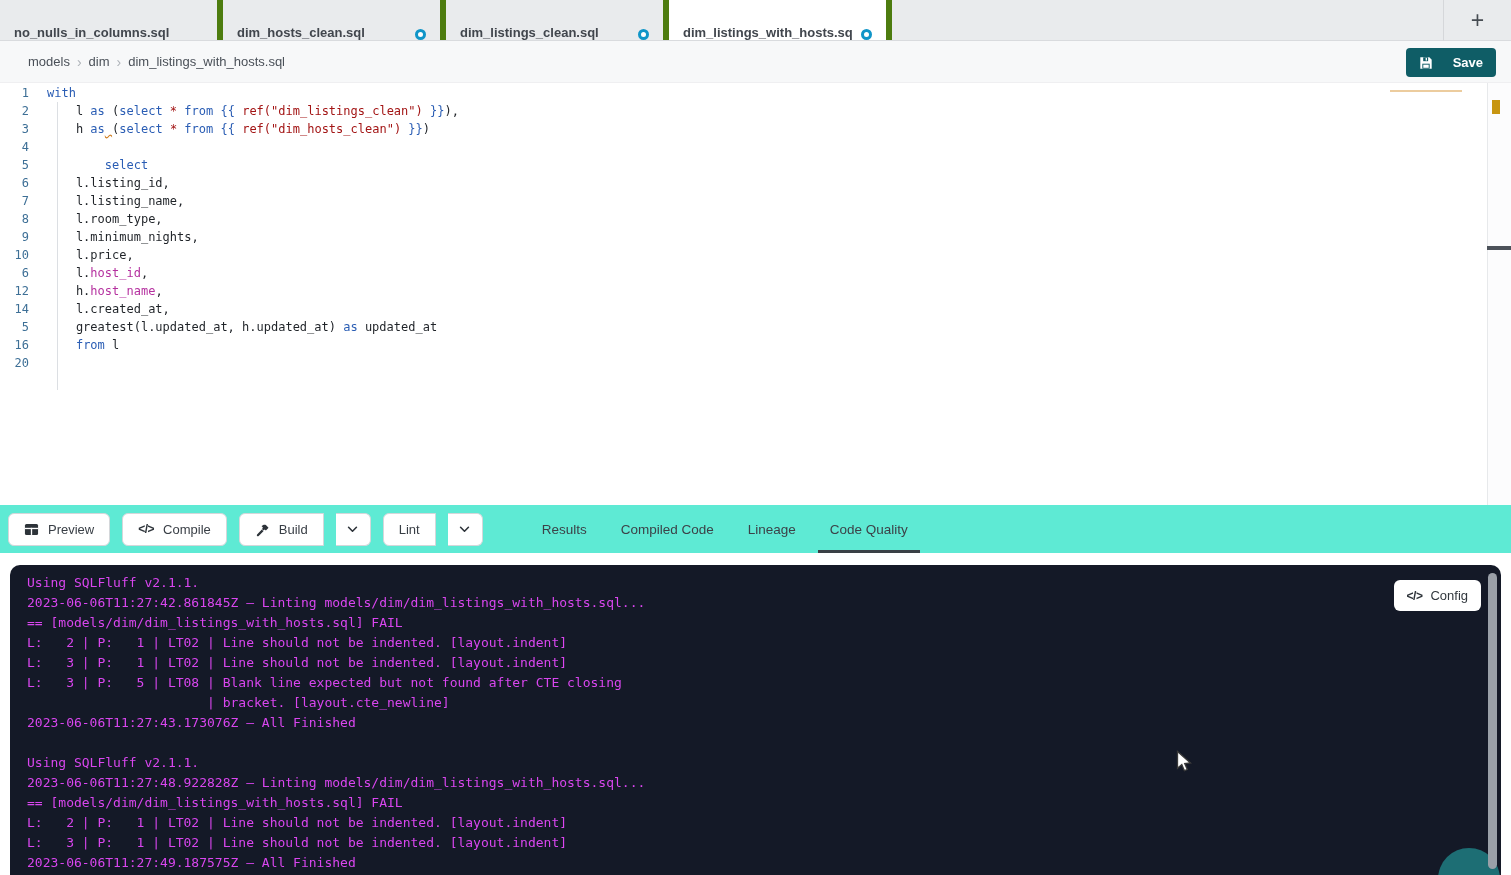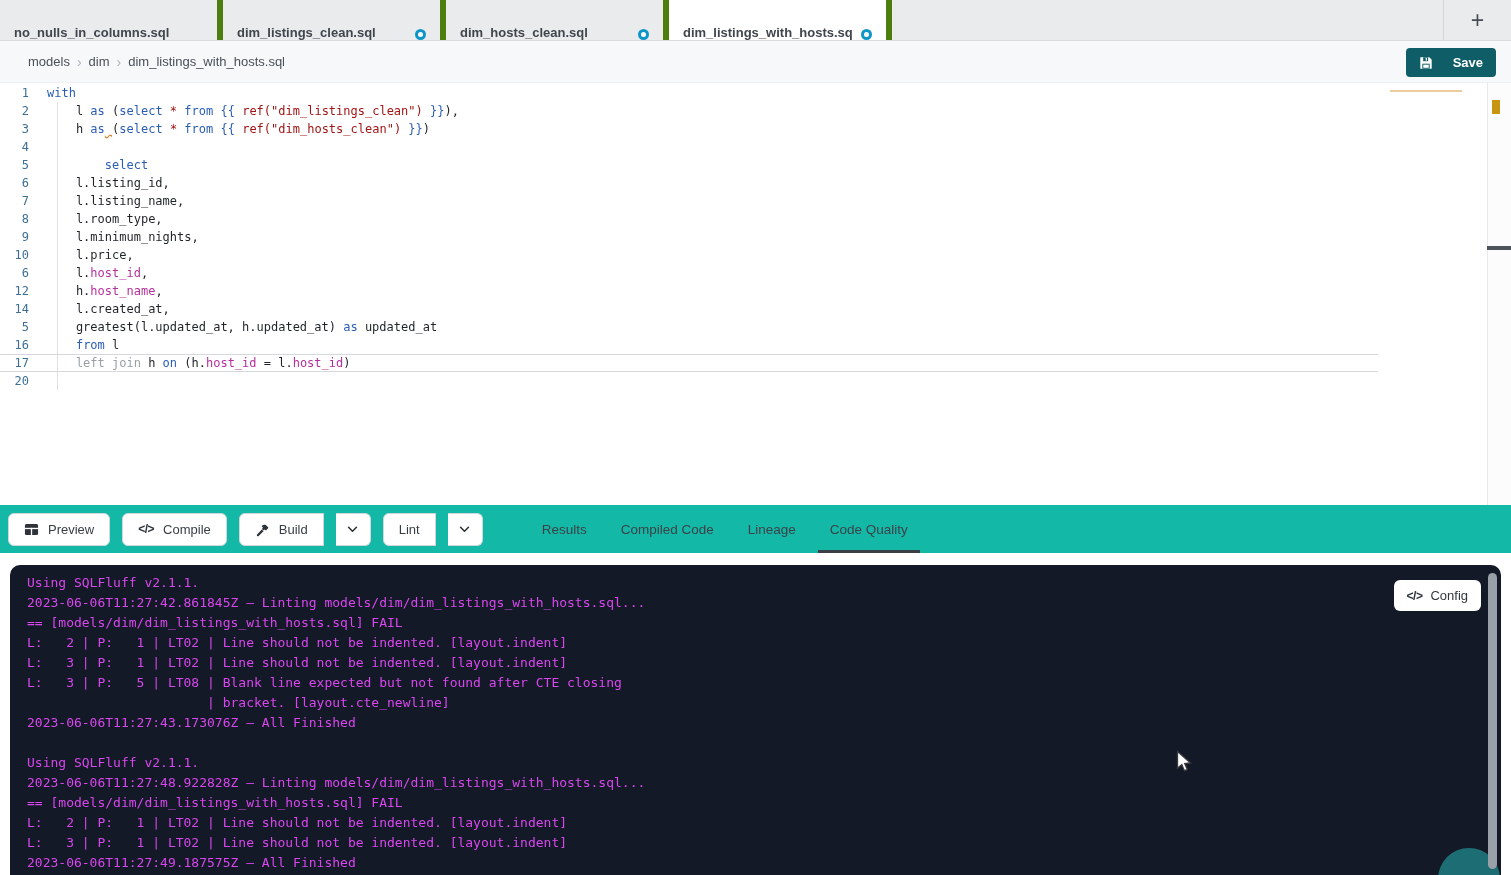--- a/index.html
+++ b/index.html
@@ -45,21 +45,21 @@
   .minimap{position:absolute;left:1390px;top:1px;width:72px;cursor:pointer}
   .mrow{height:2.8px;overflow:hidden}
   .mrow .cl{font:2.2px/2.8px "DejaVu Sans Mono",monospace;white-space:pre;color:#1f2328}
   .mini-hl{position:absolute;left:0;top:5.6px;width:72px;height:2.8px;background:#eac793;opacity:.9}
   .rgutter{position:absolute;left:1487px;top:0;width:24px;height:422px;
     border-left:1px solid #e7e9eb;background:#fcfcfd}
   .lintmark{position:absolute;left:1492px;top:17px;width:8px;height:14px;background:var(--lint-marker,#c79510)}
   .scrollmark{position:absolute;left:1487px;top:163px;width:24px;height:4px;background:#4c525a}
 
   
-  .toolbar{position:absolute;left:0;top:505px;width:1511px;height:48px;background:#14b8a6;
+  .toolbar{position:absolute;left:0;top:505px;width:1511px;height:48px;background:#5eead4;
     display:flex;align-items:center;padding-left:8px}
   .btn{height:33px;border:1px solid #d4d7da;background:#fff;border-radius:6px;display:flex;
     align-items:center;gap:9px;padding:0 15px;font-size:13px;font-weight:500;color:#383e45;
     cursor:pointer;margin-right:12px}
   .btn-group{display:flex;margin-right:12px}
   .btn-group .btn{border-radius:6px 0 0 6px;margin-right:12px}
   .btn-chev{height:33px;width:35px;border:1px solid #d4d7da;border-left:none;
     border-radius:0 6px 6px 0;display:flex;align-items:center;justify-content:center;
     background:#fff;cursor:pointer}
   .code-glyph{font-weight:700;font-size:12px;color:#2d3339;letter-spacing:-.5px}
@@ -84,25 +84,25 @@
 </style>
 </head>
 <body>
 
 <div class="tabbar">
   <div style="display:flex" id="tab-strip">
       <div class="tab">
         <span class="tab-label">no_nulls_in_columns.sql</span>
       </div>
       <div class="tab">
+        <span class="tab-label">dim_hosts_clean.sql</span>
+        <span class="dot"></span>
+      </div>
+      <div class="tab">
         <span class="tab-label">dim_listings_clean.sql</span>
-        <span class="dot"></span>
-      </div>
-      <div class="tab">
-        <span class="tab-label">dim_hosts_clean.sql</span>
         <span class="dot"></span>
       </div>
       <div class="tab active">
         <span class="tab-label">dim_listings_with_hosts.sql</span>
         <span class="dot"></span>
       </div>
     </div>
   <div class="newtab">
     <span>+</span>
   </div>
@@ -185,24 +185,20 @@
         <span class="ln">14</span>
         <span class="cl"><span class="t-pl">    l.created_at,</span></span>
       </div>
       <div class="crow">
         <span class="ln">5</span>
         <span class="cl"><span class="t-pl">    greatest(l.updated_at, h.updated_at) </span><span class="t-kw">as</span><span class="t-pl"> updated_at</span></span>
       </div>
       <div class="crow">
         <span class="ln">16</span>
         <span class="cl"><span class="t-pl">    </span><span class="t-kw">from</span><span class="t-pl"> l</span></span>
-      </div>
-      <div class="crow active">
-        <span class="ln">17</span>
-        <span class="cl"><span class="t-gray">    left join</span><span class="t-pl"> h </span><span class="t-kw">on</span><span class="t-pl"> (h.</span><span class="t-col">host_id</span><span class="t-pl"> = l.</span><span class="t-col">host_id</span><span class="t-pl">)</span></span>
       </div>
       <div class="crow">
         <span class="ln">20</span>
         <span class="cl"></span>
       </div>
     </div>
   <div class="minimap">
     <div id="minimap-code">
         <div class="mrow"></div>
         <div class="mrow"></div>

